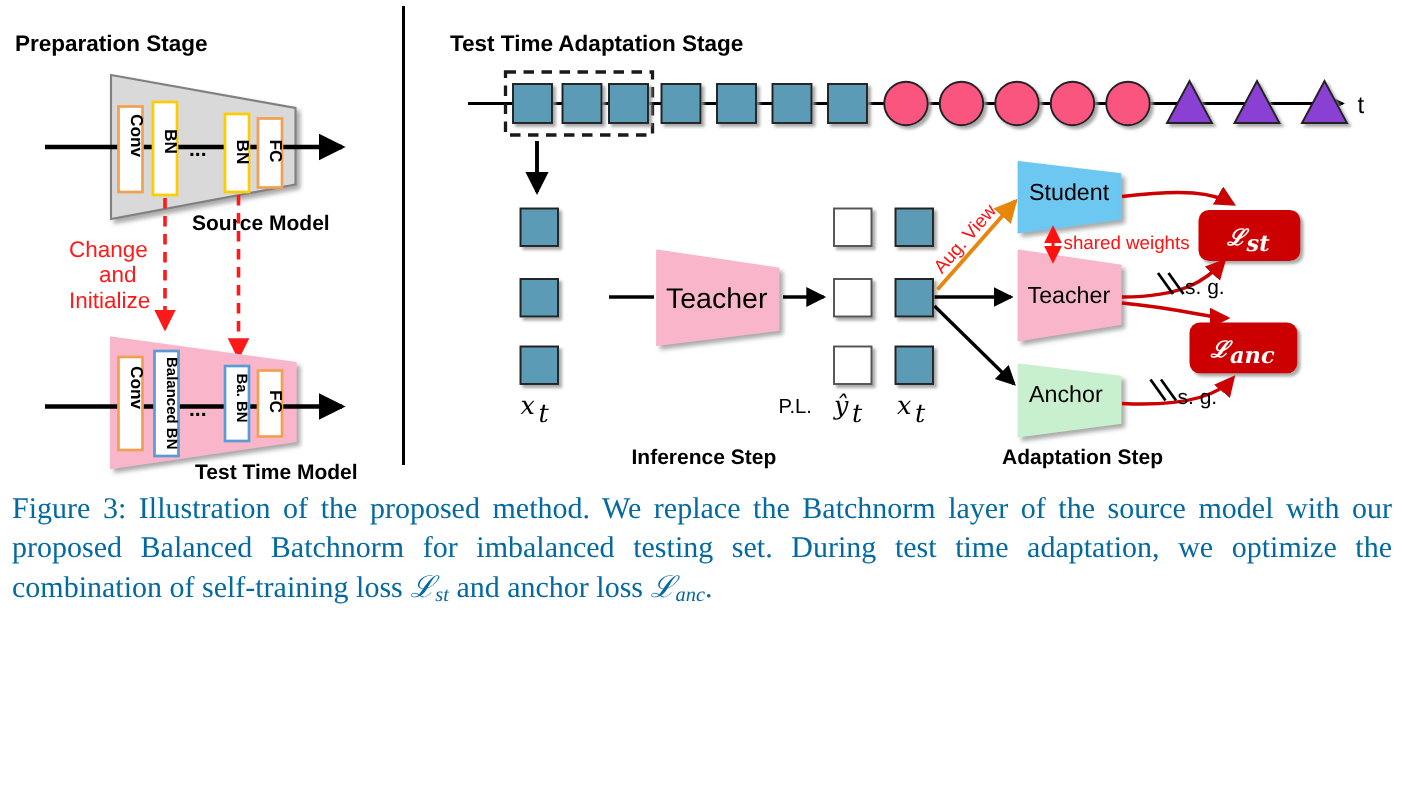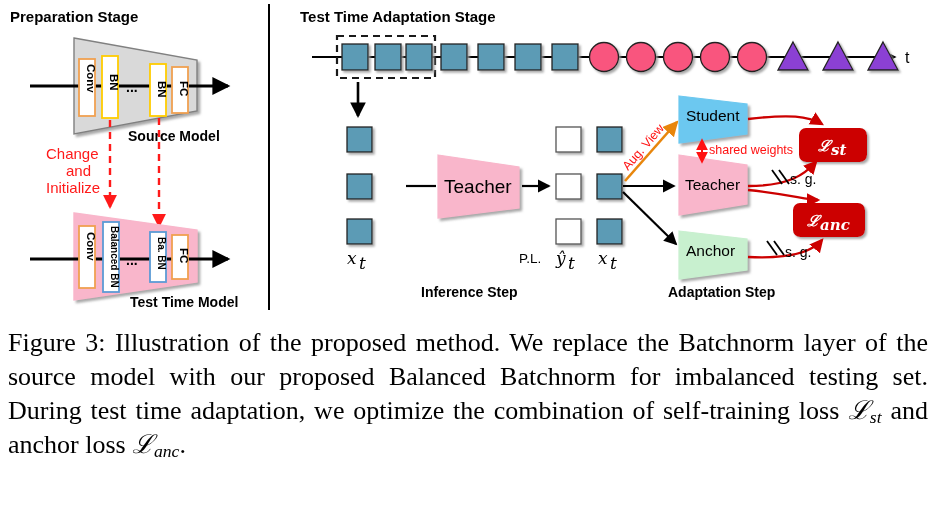--- a/index.html
+++ b/index.html
@@ -9,35 +9,35 @@
   }
   body {
     width: 936px;
     height: 524px;
     position: relative;
     font-family: "Liberation Sans", sans-serif;
     overflow: hidden;
   }
   #figure {
     position: absolute;
-    left: 0; top: 4px;
+    left: 0; top: 16px;
     width: 924px;
     height: 316px;
   }
   #figure svg { display: block; }
 
   .caption {
     position: absolute;
     left: 8px;
     top: 326px;
     width: 920px;
     font-family: "Liberation Serif", serif;
-    font-size: 26px;
+    font-size: 20px;
     line-height: 1.3;
-    color: #000000;
+    color: #0369a1;
     text-align: justify;
     text-align-last: left;
   }
   .caption .mathcal {
     font-family: "DejaVu Serif", serif;
     font-style: italic;
   }
   .caption .sub {
     font-size: 0.68em;
     vertical-align: -0.22em;

